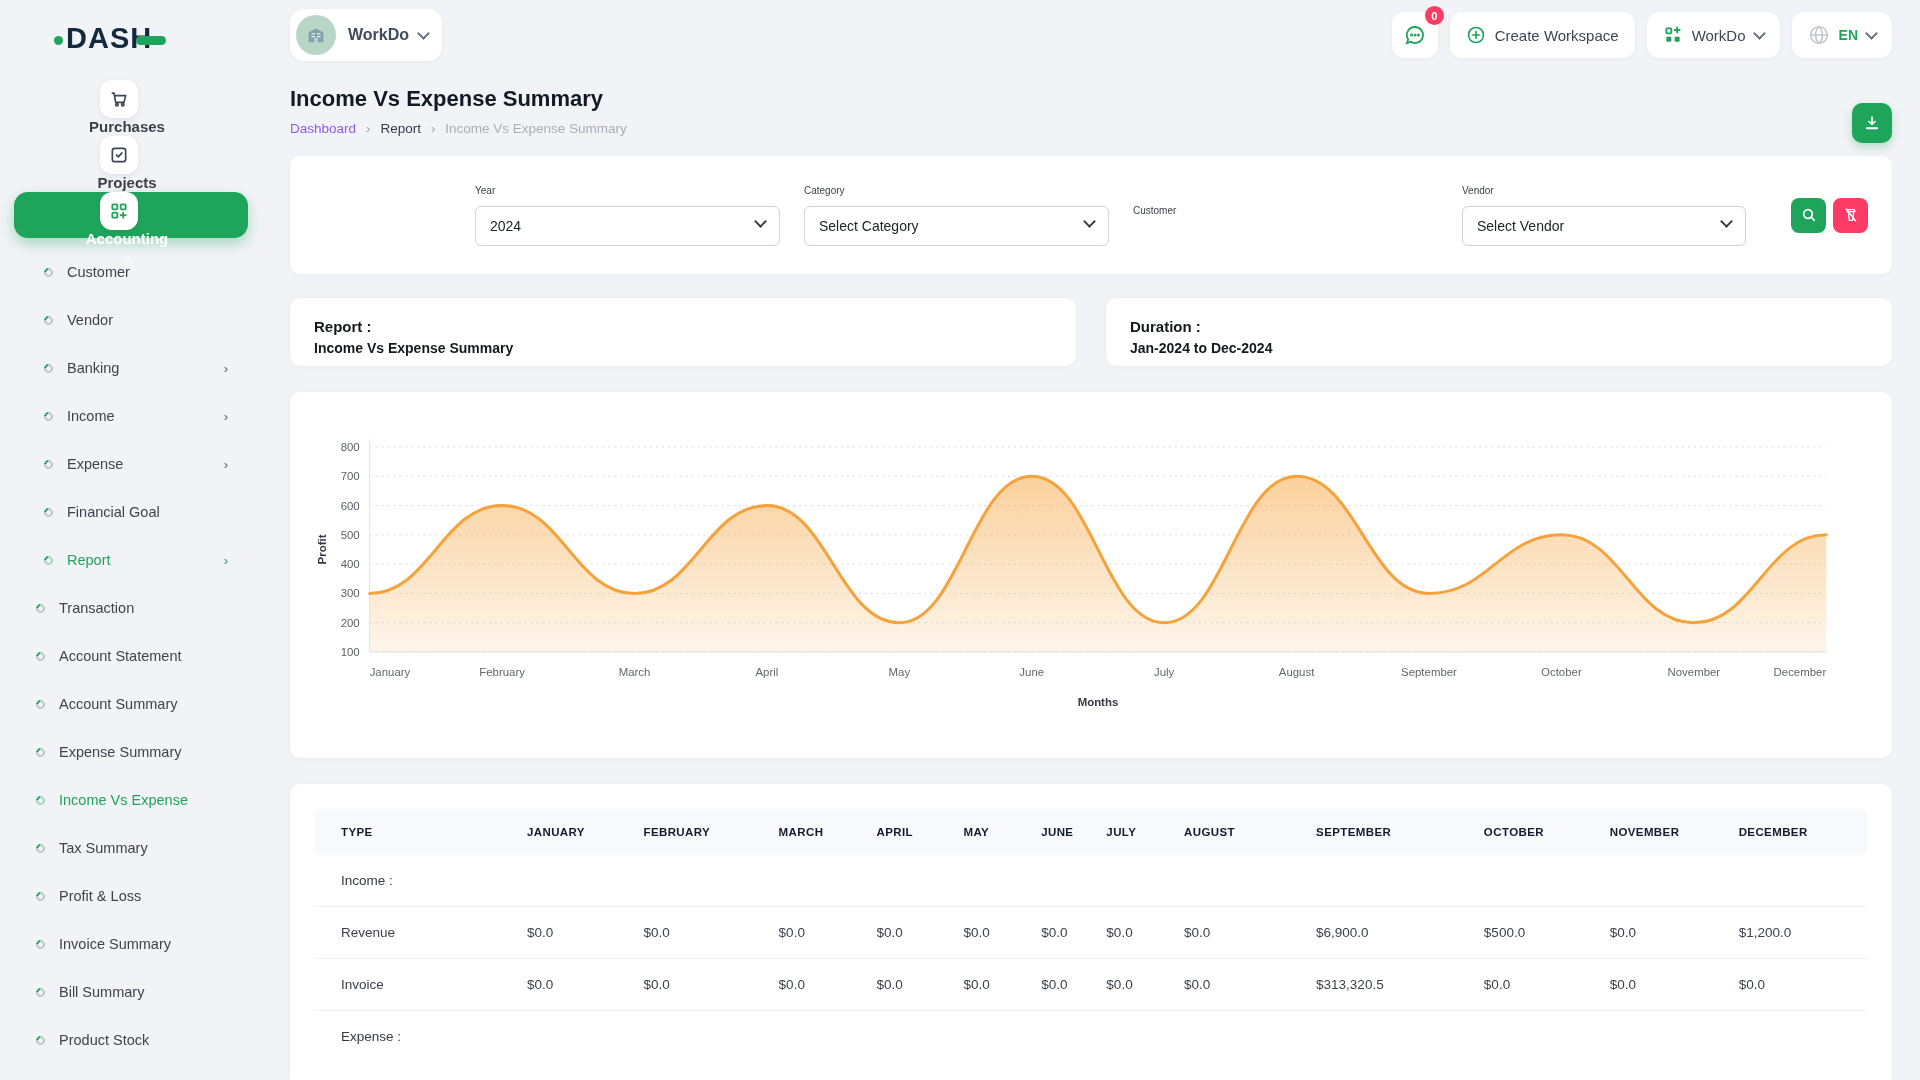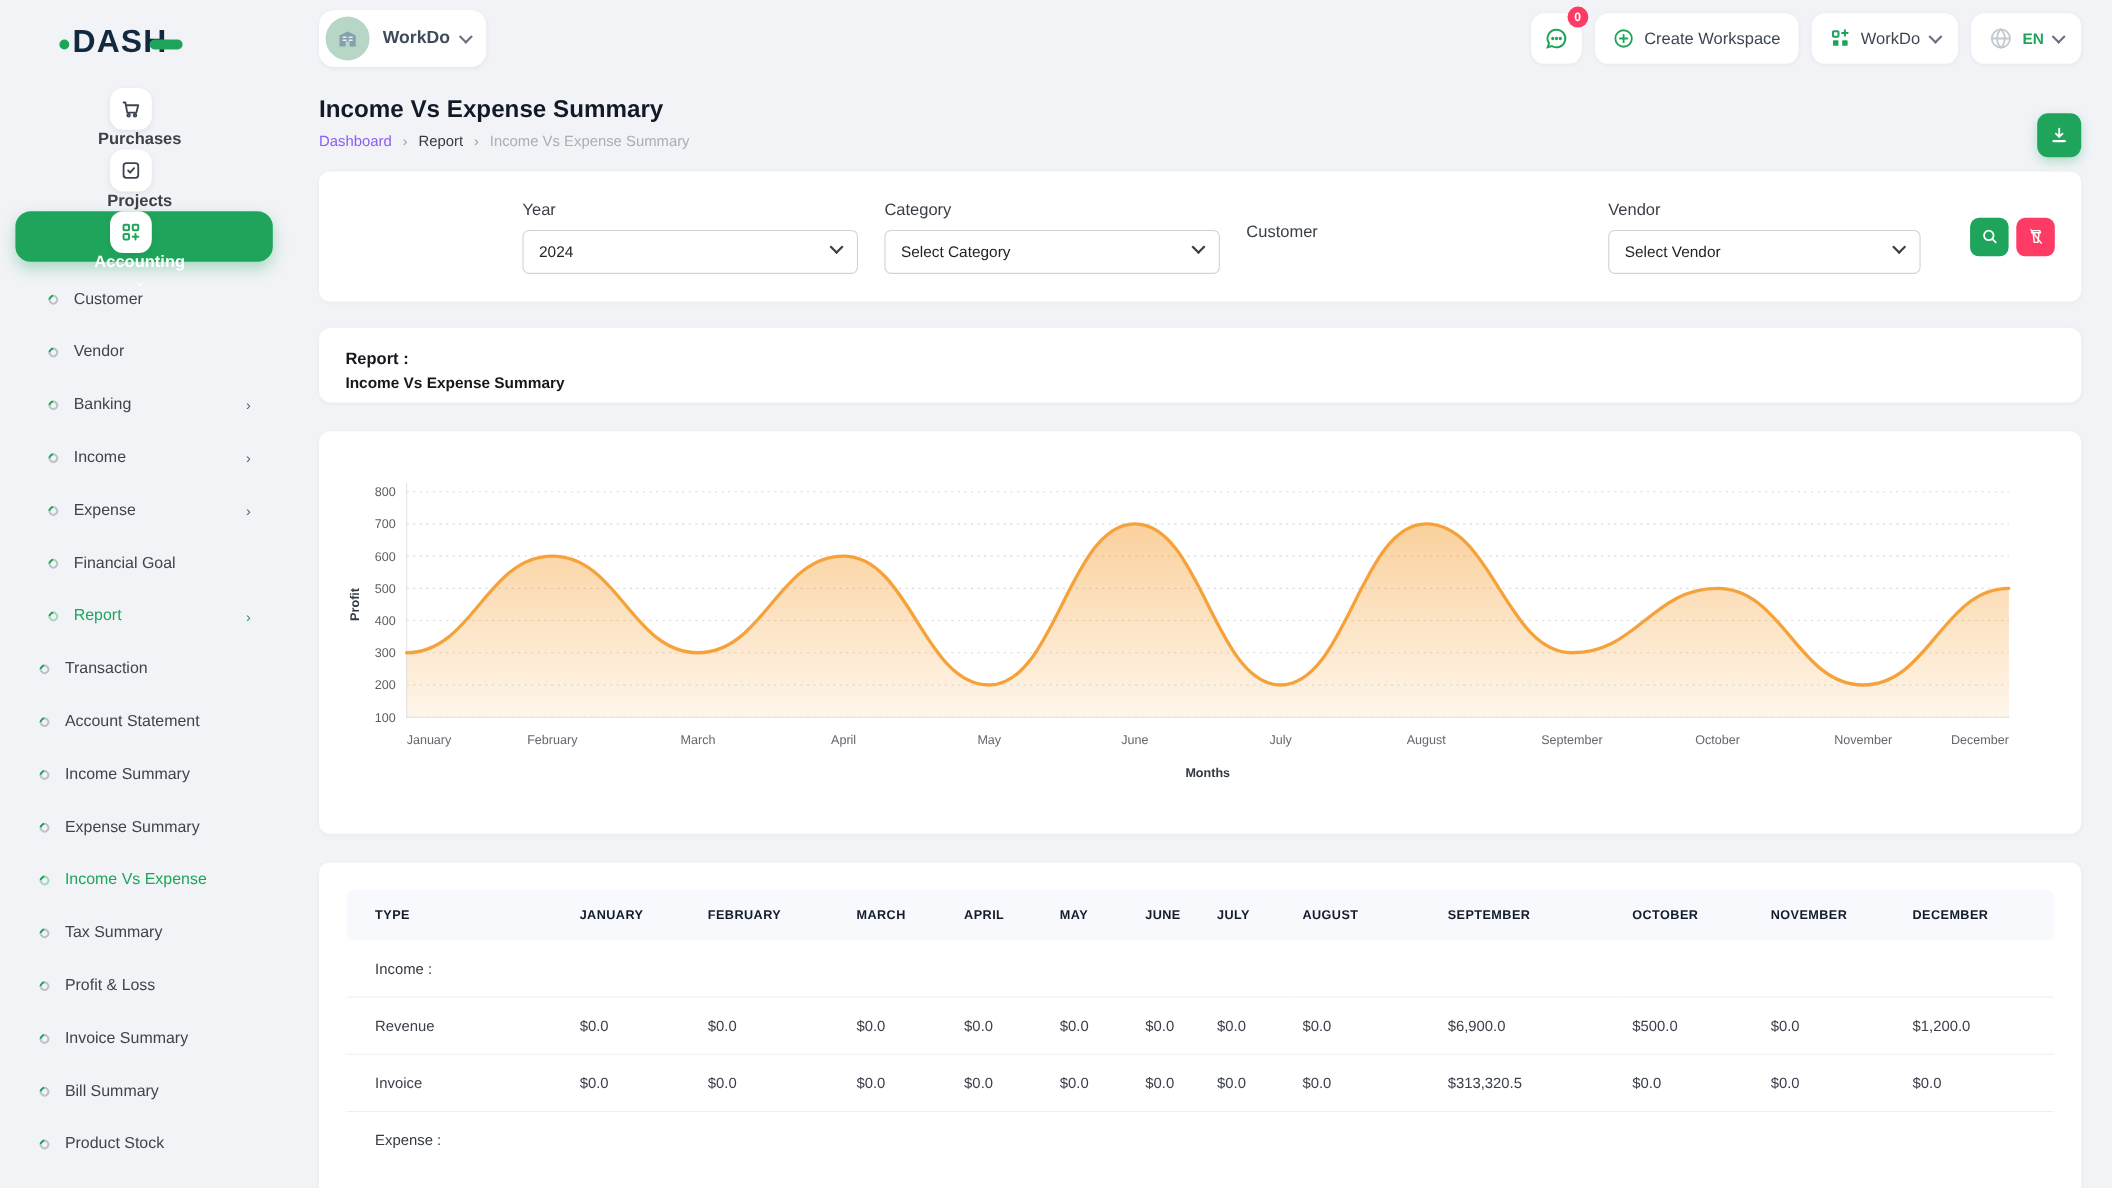--- a/index.html
+++ b/index.html
@@ -45,21 +45,21 @@
   .breadcrumb { display:flex; align-items:center; gap:10px; margin-top:9px; font-size:13.5px; }
   .bc-link { color:#8b5cf6; cursor:pointer; }
   .bc-sep { color:#9aa0a8; font-size:13px; }
   .bc-mid { color:#333a44; cursor:pointer; }
   .bc-cur { color:#a9aeb6; }
   .dl-btn { position:absolute; right:28px; top:33px; width:40px; height:40px; border-radius:10px; background:#1fa55b; border:none; display:flex; align-items:center; justify-content:center; cursor:pointer; box-shadow:0 4px 10px rgba(31,165,91,.3); }
 
   .card { background:#fff; border-radius:10px; box-shadow:0 1px 4px rgba(30,40,60,.04); }
   .filter-card { margin-top:20px; height:118px; display:flex; align-items:center; padding-left:185px; padding-right:24px; }
   .field { width:305px; margin-right:24px; }
-  .field label { display:block; font-size:15px; color:#3a3f47; margin-bottom:10px; }
+  .field label { display:block; font-size:10px; color:#3a3f47; margin-bottom:10px; }
   .select { position:relative; }
   .select select { width:100%; height:40px; border:1px solid #ced4da; border-radius:6px; background:#fff; padding:0 34px 0 14px; font-size:14px; color:#212529; appearance:none; font-family:"Liberation Sans",sans-serif; }
   .select .chev { position:absolute; right:15px; top:15px; pointer-events:none; border-color:#3a3f47; }
   .filter-actions { margin-left:auto; display:flex; gap:7px; }
   .sq-btn { width:35px; height:35px; border-radius:8px; border:none; display:flex; align-items:center; justify-content:center; cursor:pointer; }
   .sq-btn.green { background:#1fa55b; }
   .sq-btn.pink { background:#fd3b64; }
 
   .summary-row { display:flex; gap:30px; margin-top:24px; }
   .summary-card { flex:1; height:68px; padding:20px 24px;border-radius:11px; }
@@ -161,21 +161,21 @@
     <div class="sub lvl2">
       <span class="ring"></span>
       <span class="sub-label">Transaction</span>
     </div>
     <div class="sub lvl2">
       <span class="ring"></span>
       <span class="sub-label">Account Statement</span>
     </div>
     <div class="sub lvl2">
       <span class="ring"></span>
-      <span class="sub-label">Income Summary</span>
+      <span class="sub-label">Account Summary</span>
     </div>
     <div class="sub lvl2">
       <span class="ring"></span>
       <span class="sub-label">Expense Summary</span>
     </div>
     <div class="sub lvl2 active">
       <span class="ring"></span>
       <span class="sub-label">Income Vs Expense</span>
     </div>
     <div class="sub lvl2">
@@ -312,20 +312,24 @@
             <path d="M5 3l14 18"></path>
           </svg>
       </button>
     </div>
   </section>
 
   <section class="summary-row">
     <div class="card summary-card">
       <div class="summary-title">Report :</div>
       <div class="summary-value">Income Vs Expense Summary</div>
+    </div>
+    <div class="card summary-card">
+      <div class="summary-title">Duration :</div>
+      <div class="summary-value">Jan-2024 to Dec-2024</div>
     </div>
   </section>
 
   <section class="card chart-card">
     <svg id="profit-chart" width="100%" height="330" viewBox="0 0 1567 330" preserveAspectRatio="none">
         <defs>
           <linearGradient id="areaGrad" x1="0" y1="0" x2="0" y2="1">
             <stop offset="0" stop-color="#f6a23a" stop-opacity="0.5"></stop>
             <stop offset="1" stop-color="#f6a23a" stop-opacity="0.1"></stop>
           </linearGradient>

